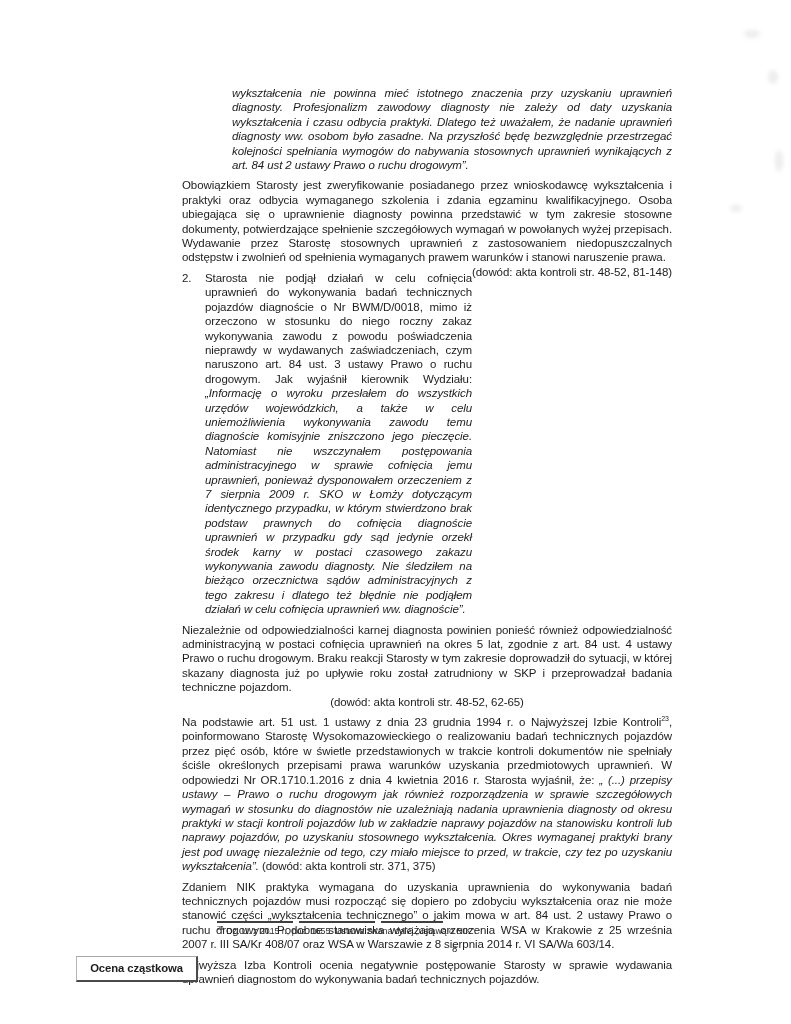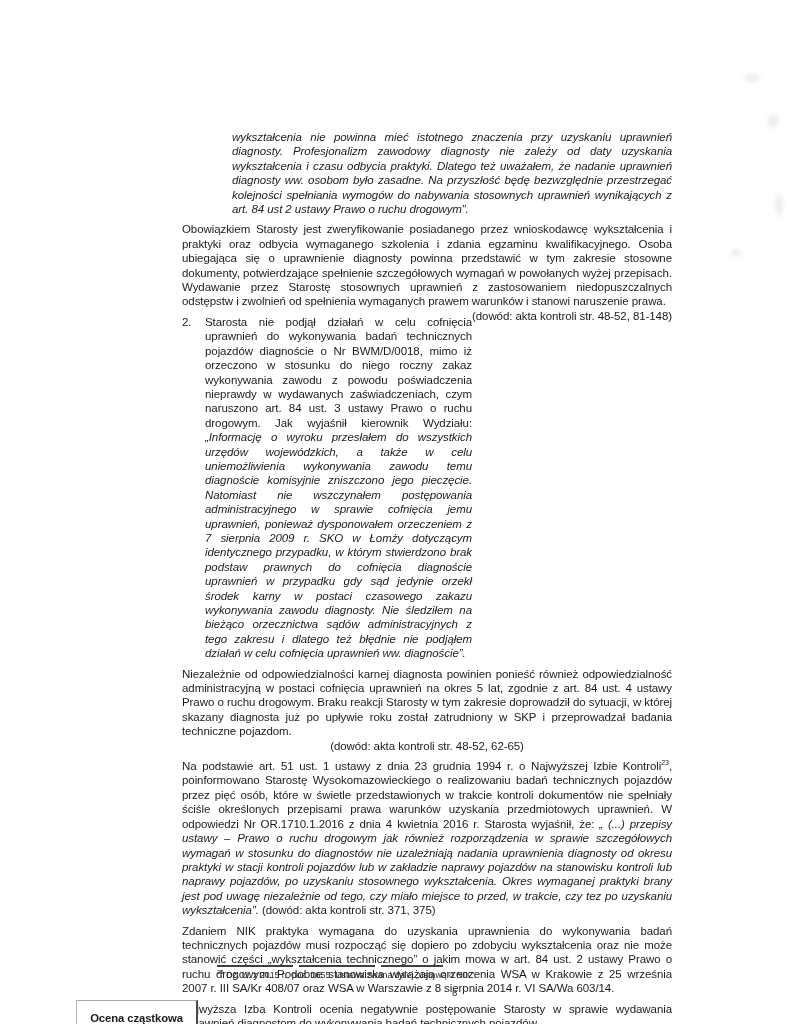--- a/index.html
+++ b/index.html
@@ -4,21 +4,21 @@
 <style>
   html, body { margin: 0; padding: 0; }
   body {
     width: 791px; height: 1024px;
     background: #ffffff;
     font-family: "Liberation Sans", sans-serif;
     color: #1c1c1c;
     position: relative;
     overflow: hidden;
   }
-  .page { position: absolute; inset: 0; background: #ffffff; margin-top: 44px; }
+  .page { position: absolute; inset: 0; background: #ffffff; }
 
   
   .content {
     position: absolute;
     left: 182px; top: 86px;
     width: 490px;
   }
   .para {
     margin: 0 0 6px 0;
     font-size: 11.5px;
@@ -36,21 +36,21 @@
   .item-num { width: 23px; flex: 0 0 23px; }
   .item-body { flex: 1 1 auto; text-align: justify; }
 
   sup { font-size: 7px; vertical-align: super; line-height: 0; }
 
   
   .assessment-row { position: relative; }
   .assessment-box {
     position: absolute;
     left: -106px; top: -2px;
-    width: 122px; height: 39px;
+    width: 122px; height: 26px;
     box-sizing: border-box;
     border-top: 1px solid #a8a8a8;
     border-left: 1px solid #b5b5b5;
     border-right: 2px solid #4a4a4a;
     border-bottom: 2px solid #4a4a4a;
     background: #ffffff;
     display: flex; align-items: center; justify-content: center;
     font-size: 11.3px; font-weight: bold; letter-spacing: -0.1px;
     white-space: nowrap;
   }

